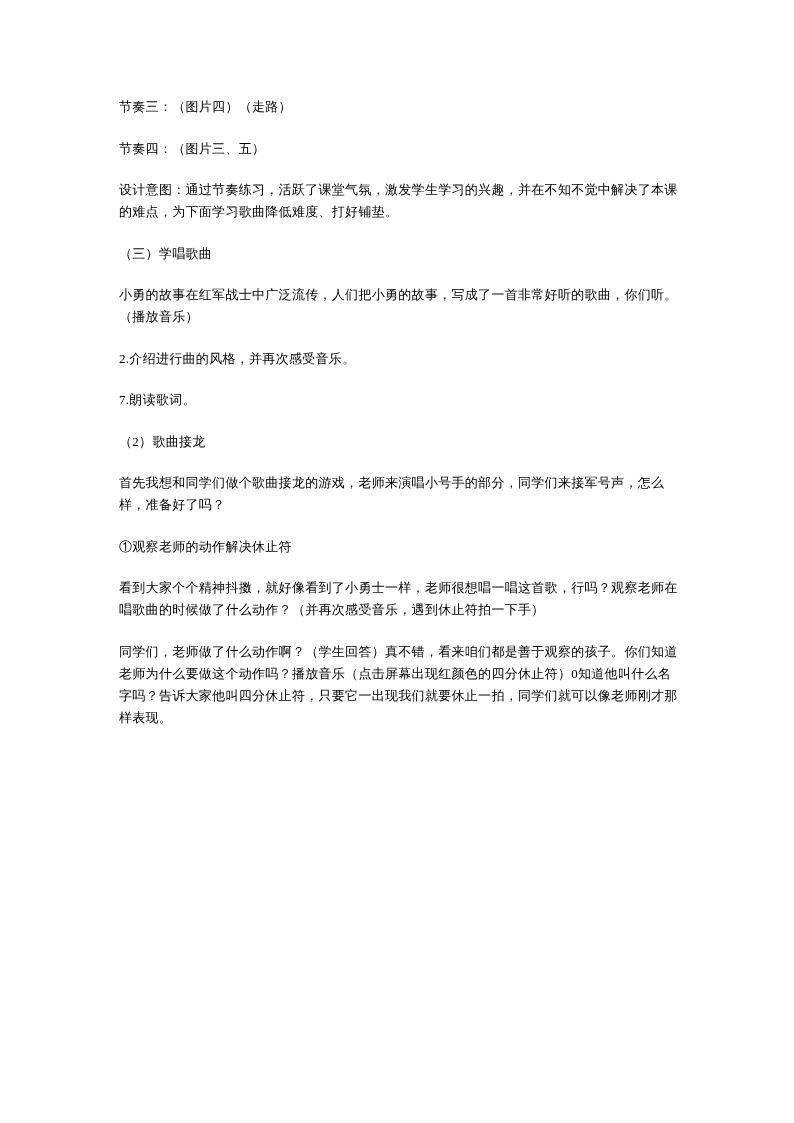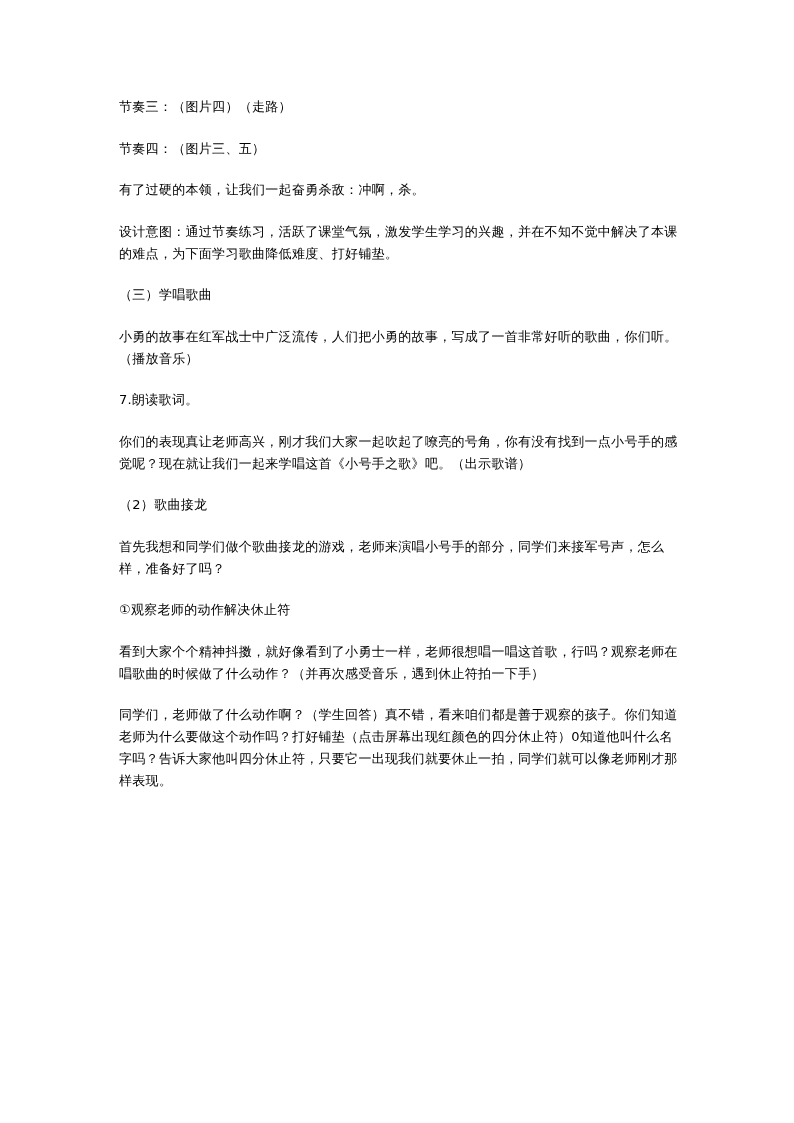--- a/index.html
+++ b/index.html
@@ -1,30 +1,29 @@
 <!DOCTYPE html>
 <html><head>
 <meta charset="utf-8">
 <style>
   html, body { margin: 0; padding: 0; background: #ffffff; }
   body { width: 794px; height: 1123px; position: relative; overflow: hidden;
          font-family: "DejaVu Sans", "Liberation Sans", sans-serif; color: #000; }
-  .page { position: absolute; left: 119px; top: 96px; width: 560px; }
+  .page { position: absolute; left: 119px; top: 96px; width: 560px; font-family: Liberation Serif, serif; }
   .p { font-size: 13px; line-height: 22px; margin: 0 0 19.5px 0; letter-spacing: 0.3px; white-space: normal; }
 </style>
 </head>
 <body>
 
 <div class="page">
   <p class="p">节奏三：（图片四）（走路）</p>
   <p class="p">节奏四：（图片三、五）</p>
-  <p class="p">有了过硬的本领，让我们一起奋勇杀敌：冲啊，杀。</p>
   <p class="p">设计意图：通过节奏练习，活跃了课堂气氛，激发学生学习的兴趣，并在不知不觉中解决了本课的难点，为下面学习歌曲降低难度、打好铺垫。</p>
   <p class="p">（三）学唱歌曲</p>
   <p class="p">小勇的故事在红军战士中广泛流传，人们把小勇的故事，写成了一首非常好听的歌曲，你们听。（播放音乐）</p>
+  <p class="p">2.介绍进行曲的风格，并再次感受音乐。</p>
   <p class="p">7.朗读歌词。</p>
-  <p class="p">你们的表现真让老师高兴，刚才我们大家一起吹起了嘹亮的号角，你有没有找到一点小号手的感觉呢？现在就让我们一起来学唱这首《小号手之歌》吧。（出示歌谱）</p>
   <p class="p">（2）歌曲接龙</p>
   <p class="p">首先我想和同学们做个歌曲接龙的游戏，老师来演唱小号手的部分，同学们来接军号声，怎么样，准备好了吗？</p>
   <p class="p">①观察老师的动作解决休止符</p>
   <p class="p">看到大家个个精神抖擞，就好像看到了小勇士一样，老师很想唱一唱这首歌，行吗？观察老师在唱歌曲的时候做了什么动作？（并再次感受音乐，遇到休止符拍一下手）</p>
-  <p class="p">同学们，老师做了什么动作啊？（学生回答）真不错，看来咱们都是善于观察的孩子。你们知道老师为什么要做这个动作吗？打好铺垫（点击屏幕出现红颜色的四分休止符）0知道他叫什么名字吗？告诉大家他叫四分休止符，只要它一出现我们就要休止一拍，同学们就可以像老师刚才那样表现。</p>
+  <p class="p">同学们，老师做了什么动作啊？（学生回答）真不错，看来咱们都是善于观察的孩子。你们知道老师为什么要做这个动作吗？播放音乐（点击屏幕出现红颜色的四分休止符）0知道他叫什么名字吗？告诉大家他叫四分休止符，只要它一出现我们就要休止一拍，同学们就可以像老师刚才那样表现。</p>
 </div>
 
 </body></html>

